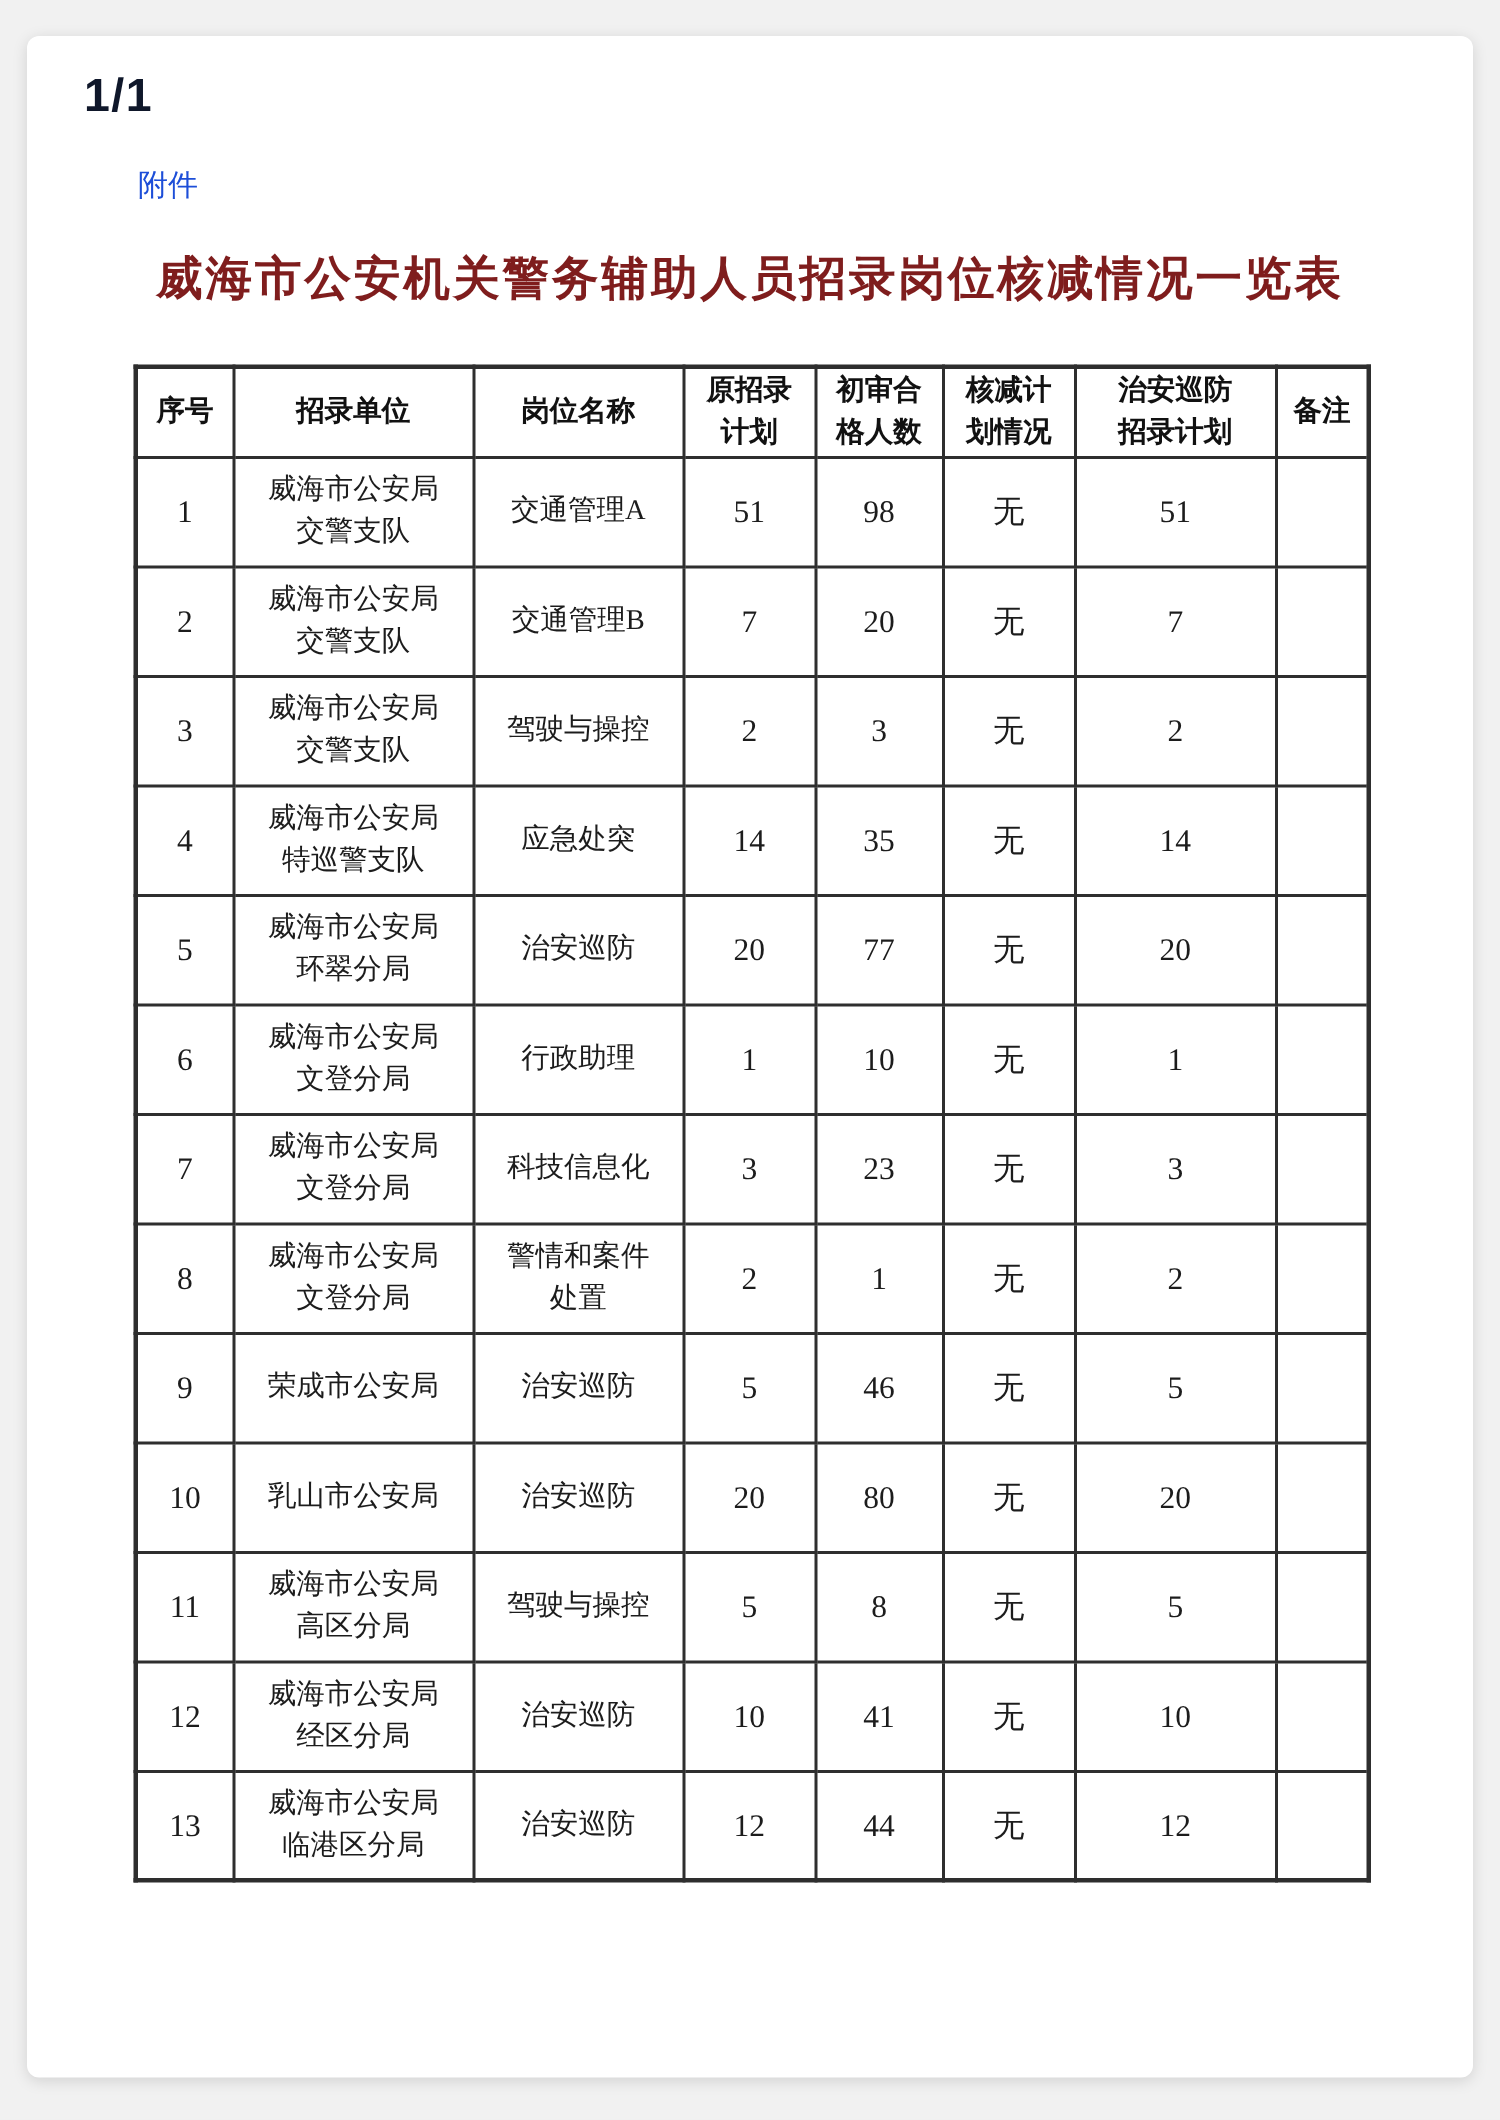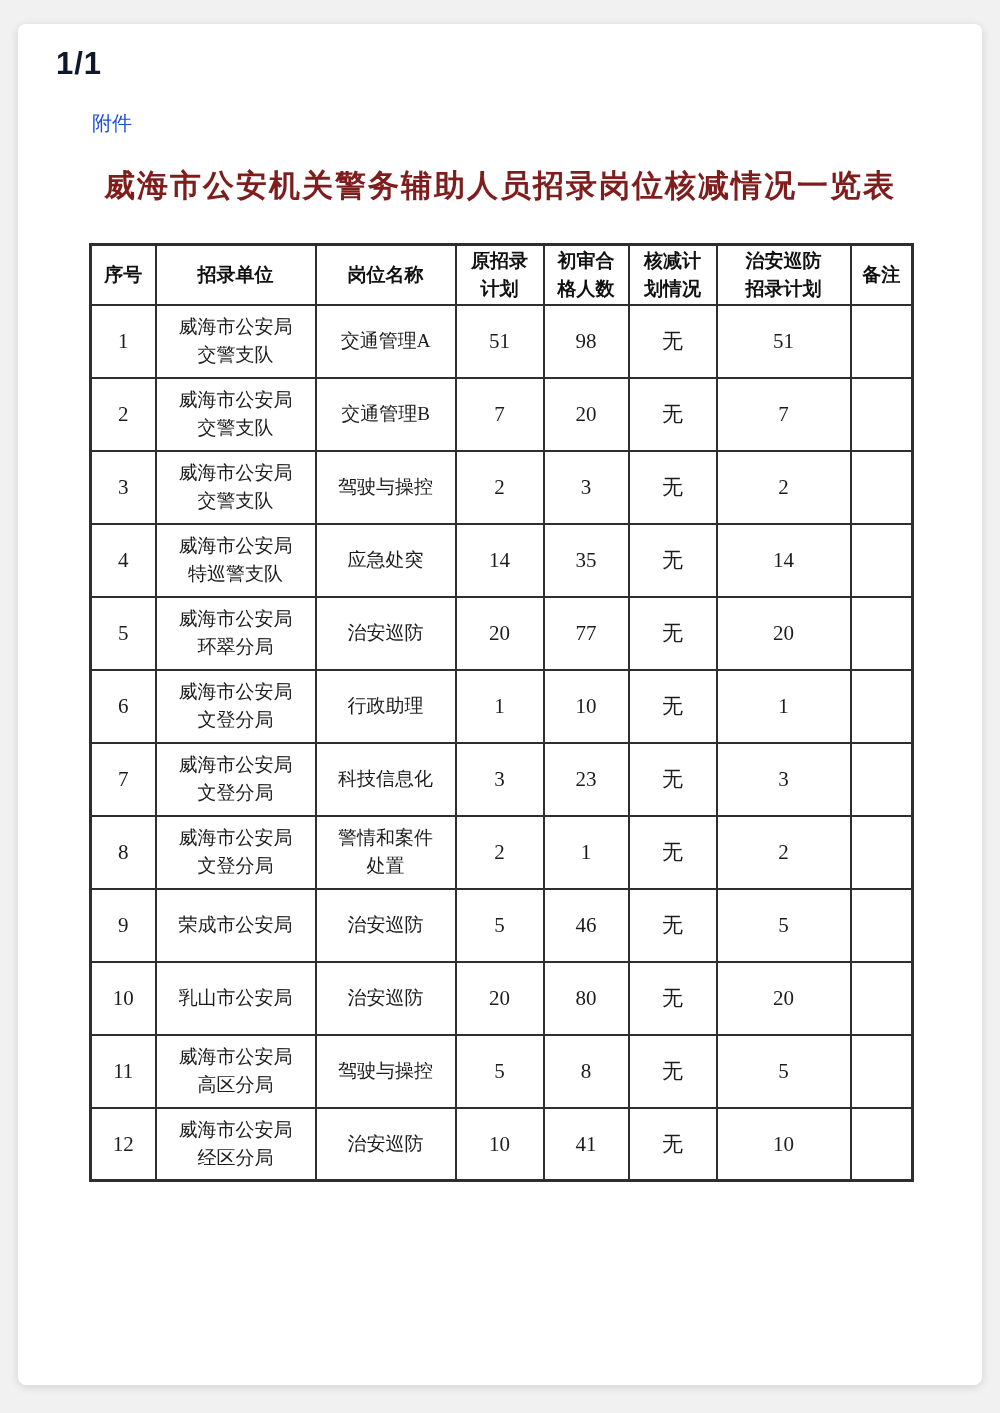--- a/index.html
+++ b/index.html
@@ -218,16 +218,27 @@
             <td class="col-0">12</td>
             <td class="col-1">威海市公安局
 经区分局</td>
             <td class="col-2">治安巡防</td>
             <td class="col-3">10</td>
             <td class="col-4">41</td>
             <td class="col-5">无</td>
             <td class="col-6">10</td>
             <td class="col-7"></td>
           </tr>
+          <tr>
+            <td class="col-0">13</td>
+            <td class="col-1">威海市公安局
+临港区分局</td>
+            <td class="col-2">治安巡防</td>
+            <td class="col-3">12</td>
+            <td class="col-4">44</td>
+            <td class="col-5">无</td>
+            <td class="col-6">12</td>
+            <td class="col-7"></td>
+          </tr>
         </tbody>
     </table>
   </div>
 </div>
 
 </body></html>

